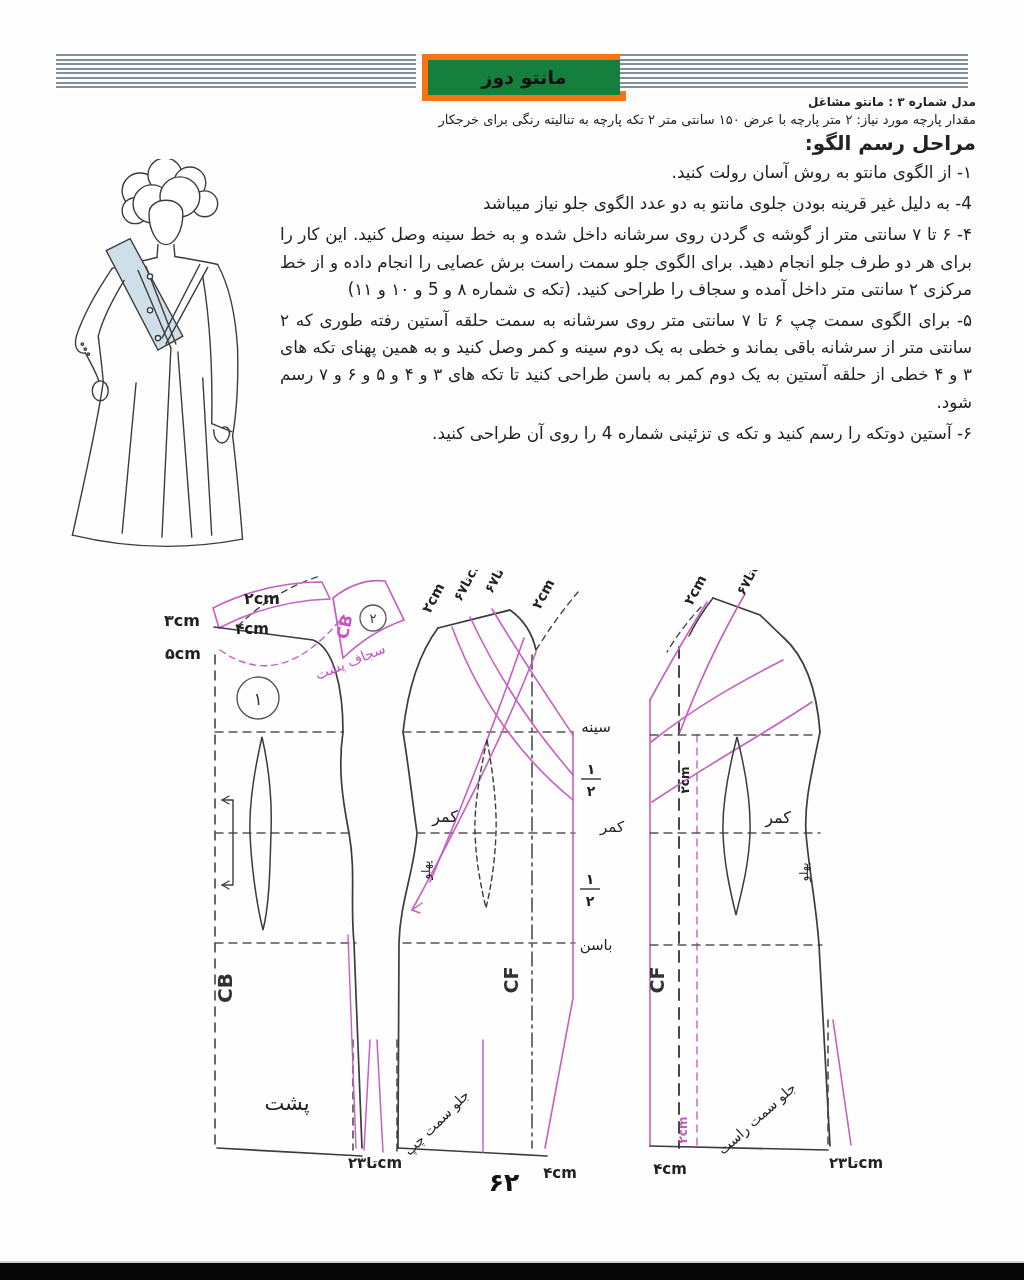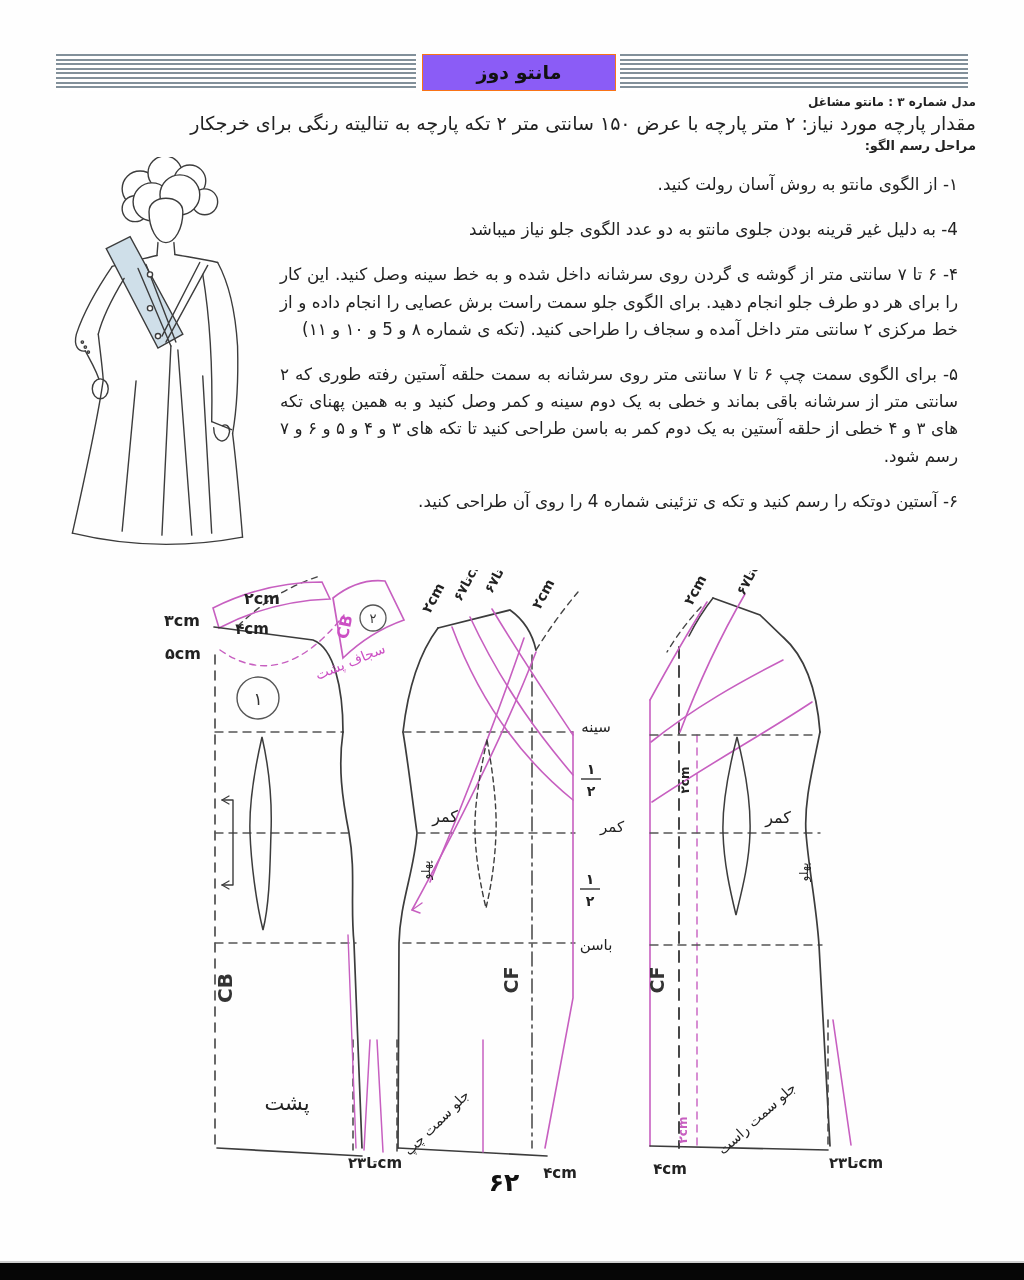--- a/index.html
+++ b/index.html
@@ -5,31 +5,31 @@
   html,body{margin:0;padding:0;}
   body{width:1024px;height:1280px;position:relative;background:#ffffff;
        font-family:"DejaVu Sans",sans-serif;color:#222;overflow:hidden;}
   .page{position:absolute;inset:0;background:#fefefe;}
 
   
   .header{position:absolute;top:54px;left:0;width:1024px;height:38px;display:flex;}
   .stripes{height:37px;background:repeating-linear-gradient(to bottom,#82909a 0,#82909a 2px,#ffffff 2px,#ffffff 4.6px);}
   .stripes.l{position:absolute;left:56px;width:360px;top:0;}
   .stripes.r{position:absolute;left:620px;width:348px;top:0;}
-  .title-box{position:absolute;left:422px;width:192px;top:0;height:35px;background:#8b5cf6;
-             border:1px solid #f97316;text-align:center;line-height:35px;
+  .title-box{position:absolute;left:422px;width:192px;top:0;height:35px;background:#15803d;
+             border:6px solid #f97316;text-align:center;line-height:35px;
              font-weight:bold;font-size:19px;color:#111;direction:rtl;}
 
   
   .content{position:absolute;top:95px;right:0;left:0;padding:0 48px 0 40px;direction:rtl;}
   .model-title{font-weight:bold;font-size:12px;margin:0 0 3px 0;}
-  .fabric{font-size:19px;margin:0 0 4px 0;}
-  .steps-heading{font-weight:bold;font-size:13px;margin:0 0 2px 0;}
+  .fabric{font-size:13px;margin:0 0 4px 0;}
+  .steps-heading{font-weight:bold;font-size:20px;margin:0 0 2px 0;}
   .figure-wrap{float:left;width:222px;height:400px;margin:2px 18px 0 0;}
-  .step{font-size:16.8px;line-height:1.62;text-align:justify;margin:18px;}
+  .step{font-size:16.8px;line-height:1.62;text-align:justify;margin:4px;}
 
   
   .pattern-wrap{position:absolute;top:570px;left:0;width:1024px;height:660px;}
   .pagenum{position:absolute;top:1168px;left:462px;width:84px;text-align:center;
            font-size:25px;font-weight:bold;color:#111;}
   .bottombar{position:absolute;left:0;right:0;top:1261px;height:19px;background:#060606;border-top:2px solid #cfcfcf;}
 
   svg text{font-family:"DejaVu Sans",sans-serif;}
 </style>
 </head>

